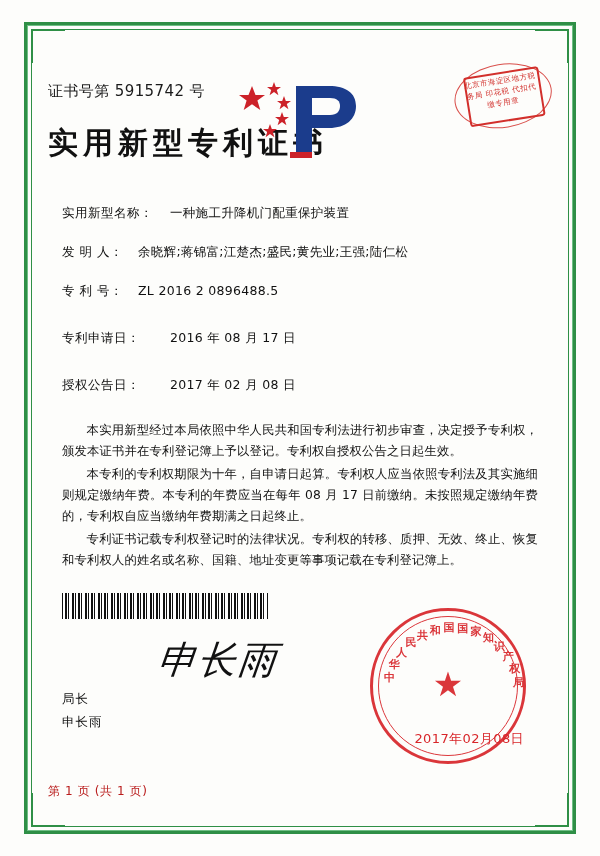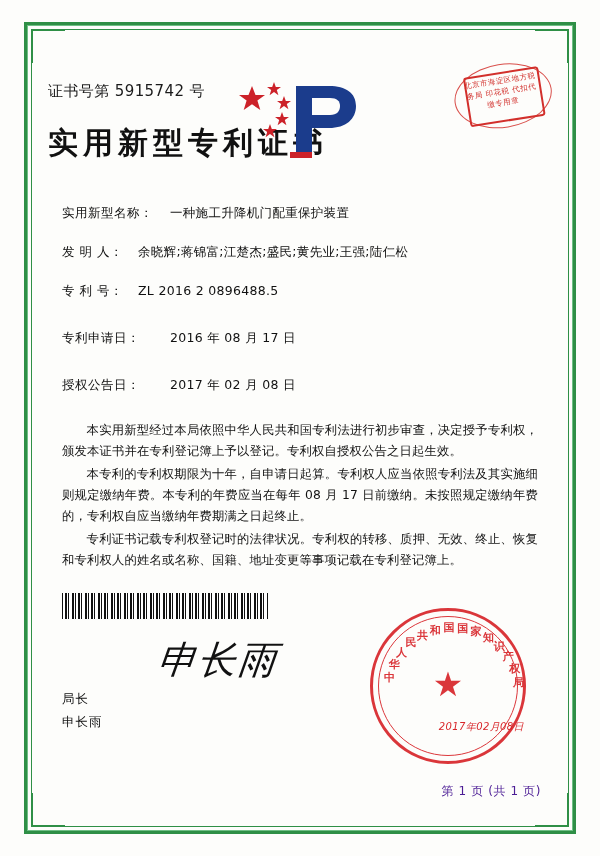--- a/index.html
+++ b/index.html
@@ -265,35 +265,34 @@
     top: 50%;
     font-size: 11px;
     color: #d8262a;
     font-weight: bold;
     transform-origin: 0 0;
     font-family: "DejaVu Sans", "Liberation Sans", sans-serif;
   }
   .seal-date {
     position: absolute;
     right: 28px;
-    bottom: 74px;
-    font-size: 10px;
+    bottom: 60px;
+    font-size: 13px;
     color: #d8262a;
     letter-spacing: 0.4px;
-    font-style: italic;
   }
 
   .footer {
     position: absolute;
     left: 0;
     right: 11px;
     bottom: 8px;
-    text-align: right;
+    text-align: left;
     font-size: 12px;
-    color: #4c1d95;
+    color: #b91c1c;
     letter-spacing: 0.6px;
   }
 </style>
 </head>
 <body>
 
 <div class="certificate">
 
   <div class="border-outer"></div>
   <div class="border-mid"></div>

